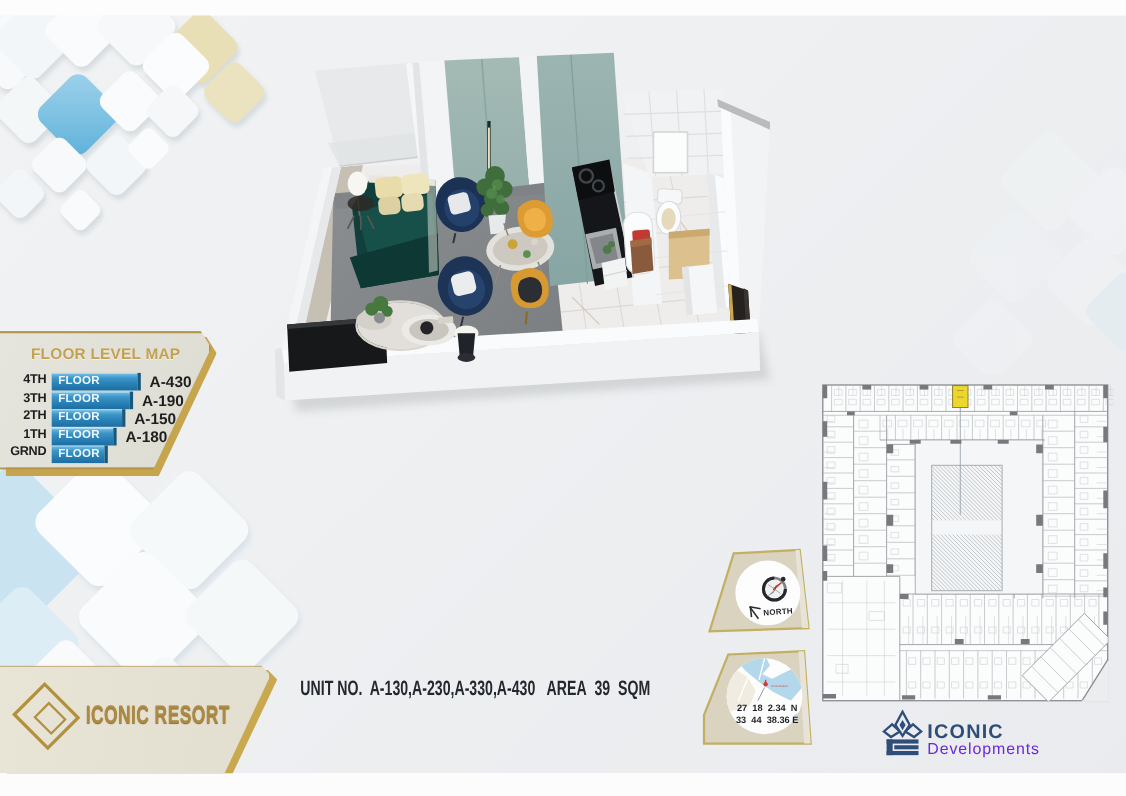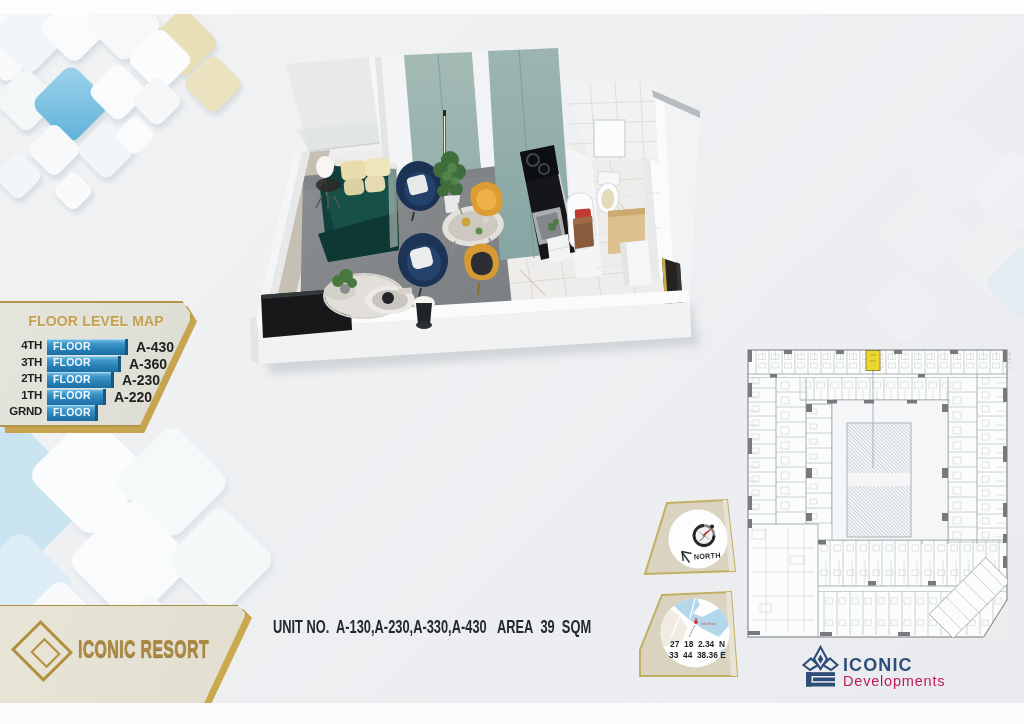--- a/index.html
+++ b/index.html
@@ -39,21 +39,21 @@
      border:1.5px solid #ab8f49;box-sizing:border-box;border-left:none;border-bottom:none;
      clip-path:polygon(0 0,96.5% 0,100% 9%,83% 100%,0 100%)}
   #ictxt{left:78px;top:636px;font-size:23px;font-weight:bold;color:#ad8a43;
      letter-spacing:.5px;text-shadow:0 1px 1px #8a6d30;
      transform:scaleX(.692);transform-origin:0 0;white-space:nowrap}
   
   #unit{left:273px;top:616px;font-size:19px;font-weight:bold;color:#23282f;
      white-space:nowrap;transform:scaleX(.676);transform-origin:0 0}
   
   #emp1{left:843px;top:655px;font-size:18px;font-weight:bold;color:#2e4e79;letter-spacing:1.1px}
-  #emp2{left:843px;top:672.5px;font-size:14.5px;color:#be185d;letter-spacing:.8px}
+  #emp2{left:843px;top:672.5px;font-size:14.5px;color:#6d28d9;letter-spacing:.8px}
   #topstrip{left:0;top:0;width:1024px;height:14px;background:#fdfdfd}
   #botstrip{left:0;top:703px;width:1024px;height:21px;background:#fcfcfc}
 </style>
 </head>
 <body>
 <div id="stage">
   <div class="abs" id="bg"></div>
 
   <svg class="abs" style="left:0;top:0" width="300" height="230" viewBox="0 0 300 230">
     <defs>
@@ -449,35 +449,35 @@
         <div class="fbar" style="width:78px">
           <span>FLOOR</span>
         </div>
         <span class="fval" style="left:136px">A-430</span>
       </div>
     <div class="frow" style="top:52.5px">
         <span class="flab">3TH</span>
         <div class="fbar" style="width:71px">
           <span>FLOOR</span>
         </div>
-        <span class="fval" style="left:129px">A-360</span>
+        <span class="fval" style="left:129px">A-190</span>
       </div>
     <div class="frow" style="top:69px">
         <span class="flab">2TH</span>
         <div class="fbar" style="width:64px">
           <span>FLOOR</span>
         </div>
-        <span class="fval" style="left:122px">A-230</span>
+        <span class="fval" style="left:122px">A-150</span>
       </div>
     <div class="frow" style="top:85.5px">
         <span class="flab">1TH</span>
         <div class="fbar" style="width:56px">
           <span>FLOOR</span>
         </div>
-        <span class="fval" style="left:114px">A-220</span>
+        <span class="fval" style="left:114px">A-180</span>
       </div>
     <div class="frow" style="top:102px">
         <span class="flab">GRND</span>
         <div class="fbar" style="width:48px">
           <span>FLOOR</span>
         </div>
       </div>
   </div>
 
   <div class="abs" id="icshadow"></div>

